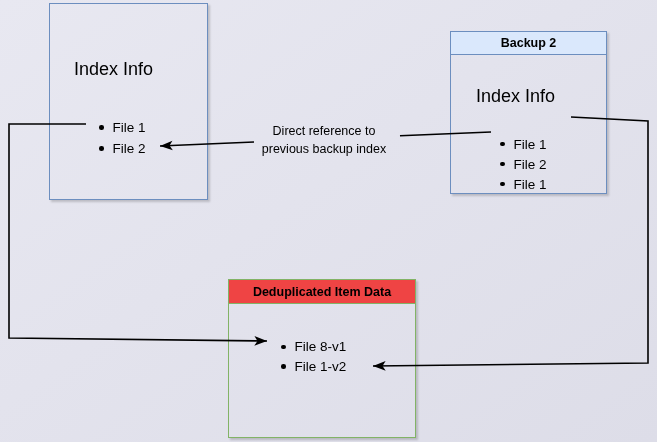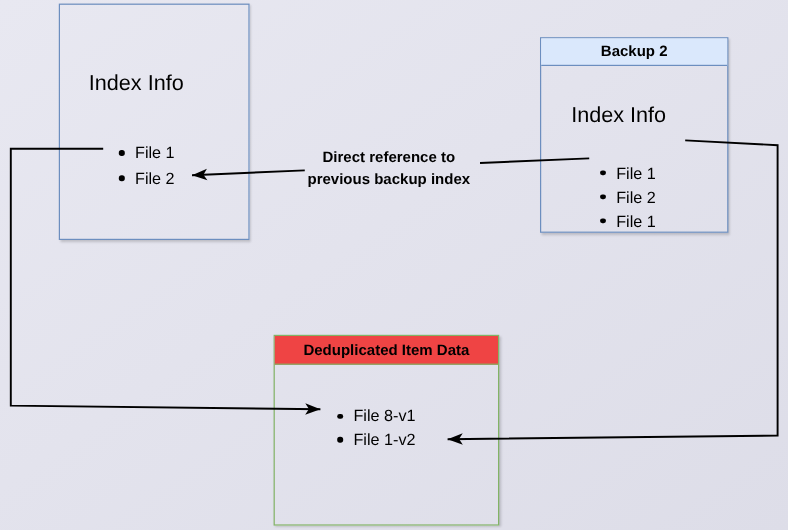--- a/index.html
+++ b/index.html
@@ -49,21 +49,21 @@
   #backup1 .filelist li { height:21px; }
   #backup2 .filelist { left:49px; top:102px; }
   #backup2 .filelist li { height:20px; }
   #dedup .filelist { left:52px; top:57px; }
   #dedup .filelist li { height:19.5px; }
 
   #edge-label {
     position:absolute; left:234px; top:122px; width:180px;
     text-align:center; font-size:12.5px; line-height:18px;
   }
-  #edge-label span { display:block;font-weight:bold; }
+  #edge-label span { display:block; }
 
   svg.connectors {
     position:absolute; left:0; top:0;
     pointer-events:none;
   }
 </style>
 </head>
 <body>
 
 <div class="box" id="backup1">

